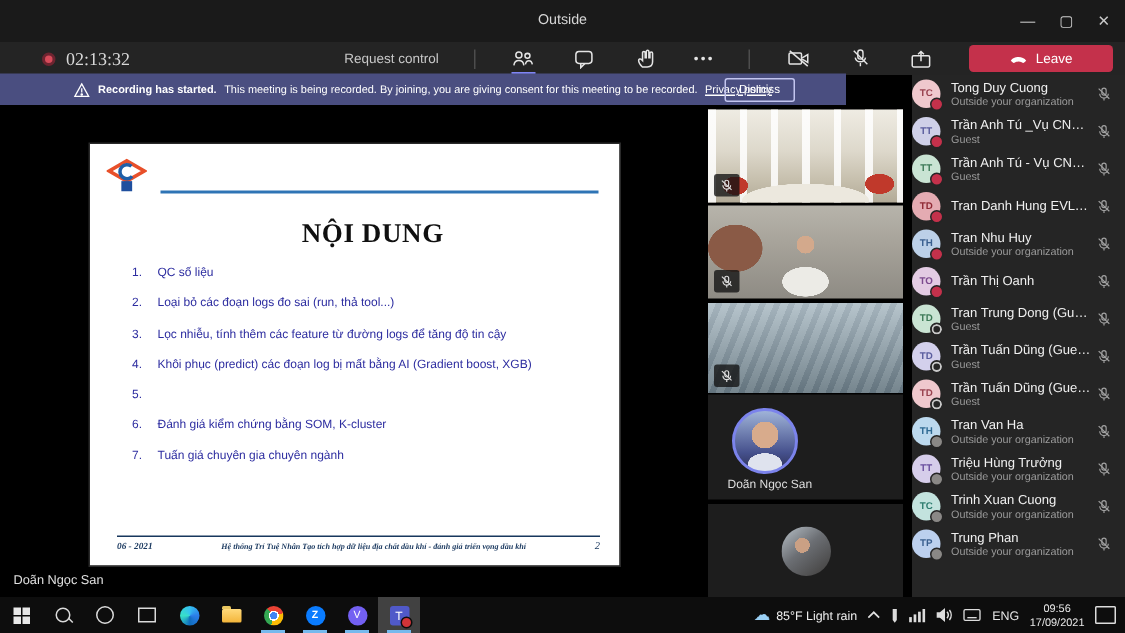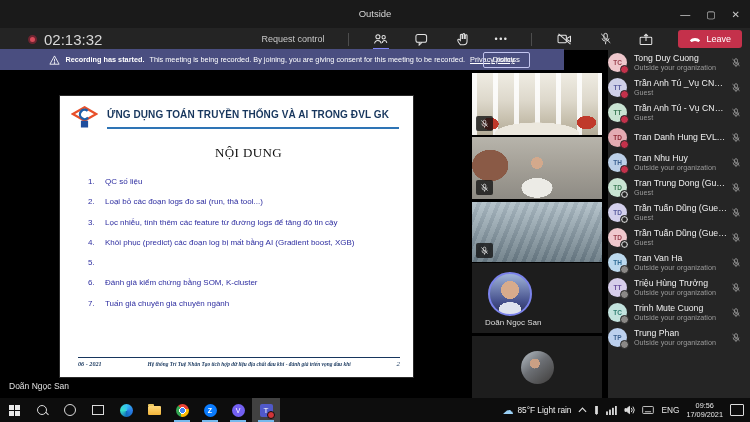--- a/index.html
+++ b/index.html
@@ -11,29 +11,29 @@
   .win-title{position:absolute;left:0;right:0;top:0;height:28px;line-height:28px;text-align:center;
              color:#d6d6d6;font-size:9.5px;}
   .win-controls{position:absolute;right:10px;top:0;height:28px;display:flex;gap:16px;align-items:center;
                 color:#c9c9c9;font-size:10px;}
   .win-controls span{cursor:default;}
 
   
   .controlbar{position:absolute;left:0;top:28px;width:750px;height:22px;background:#242424;}
   .rec-timer{position:absolute;left:28px;top:0;height:22px;display:flex;align-items:center;gap:7px;}
   .rec-dot{width:9px;height:9px;border-radius:50%;background:#d74b5a;border:2px solid #6e2430;box-sizing:border-box;}
-  .timer{color:#d8d8d8;font-size:15px;}
+  .timer{color:#d8d8d8;font-size:12px;font-family:Liberation Serif, serif;}
   .cb-right{position:absolute;right:8px;top:0;height:22px;display:flex;align-items:center;gap:23px;}
   .cb-text{color:#c8c8c8;font-size:9px;}
   .cb-div{width:1px;height:13px;background:#4d4d4d;}
   .cb-icon{position:relative;width:18px;height:18px;display:flex;align-items:center;justify-content:center;color:#e4e4e4;}
   .cb-icon.active::after{content:'';position:absolute;left:1px;right:1px;bottom:-2px;height:2px;background:#7f85f5;}
   .dots{color:#e4e4e4;font-size:9px;letter-spacing:1.5px;}
   .leave-btn{display:flex;align-items:center;gap:5px;background:#c4314b;color:#fff;font-size:9px;
-             padding:4px 11px;border-radius:3px;}
+             padding:4px 27px;border-radius:3px;}
 
   
   .banner{position:absolute;left:0;top:49px;width:564px;height:21px;background:#4a4e80;
           display:flex;color:#fff;}
   .banner-inner{margin:0 auto;display:flex;align-items:center;gap:5px;font-size:7.3px;white-space:nowrap;}
   .banner b{font-size:7.3px;}
   .banner a{color:#fff;text-decoration:underline;}
   .dismiss-btn{position:absolute;right:34px;top:3px;height:14px;line-height:13px;padding:0 9px;
                border:1px solid #c3c5ef;border-radius:2px;color:#fff;font-size:7.8px;background:transparent;}
 
@@ -41,21 +41,21 @@
   .stage{position:absolute;left:0;top:70px;width:608px;height:328px;background:#000;}
   .presenter-label{position:absolute;left:9px;bottom:7px;color:#e0e0e0;font-size:8.5px;}
 
   
   .slide{position:absolute;left:60px;top:26px;width:353px;height:281px;background:#fff;outline:1px solid #2a2a2a;}
   .slide-logo{position:absolute;left:11px;top:9px;width:27px;height:27px;}
   .slide-title{position:absolute;left:47px;top:13px;width:298px;font-size:10px;font-weight:bold;color:#17365d;
                letter-spacing:.1px;white-space:nowrap;}
   .slide-title-rule{position:absolute;left:47px;top:31px;width:292px;height:2px;background:#2e74b5;}
   .slide-heading{position:absolute;left:0;right:0;top:49px;text-align:center;
-                 font-family:"Liberation Serif",serif;font-size:13px;font-weight:normal;color:#101010;letter-spacing:.4px;padding-left:24px;}
+                 font-family:"Liberation Serif",serif;font-size:18px;font-weight:bold;color:#101010;letter-spacing:.4px;padding-left:24px;}
   .slide-list{position:absolute;left:28px;top:82px;right:6px;}
   .s-item{display:flex;margin-bottom:11.5px;color:#2d2da0;font-size:8px;line-height:1.1;}
   .s-num{width:17px;flex:none;}
   .slide-footer{position:absolute;left:18px;right:13px;bottom:9px;border-top:1px solid #17365d;padding-top:2px;
                 display:flex;align-items:baseline;color:#17365d;
                 font-family:"Liberation Serif",serif;font-style:italic;}
   .sf-left{font-size:6.2px;font-weight:bold;flex:none;}
   .sf-center{flex:1;text-align:center;font-size:5.4px;font-weight:bold;padding:0 6px;white-space:nowrap;overflow:hidden;}
   .sf-page{font-size:7px;flex:none;}
 
@@ -242,21 +242,20 @@
   </div>
 
   <div class="stage">
 
     <div class="slide">
       <svg class="slide-logo" viewBox="0 0 30 30">
         <polygon points="15,2.5 28,10 15,17.5 2,10" fill="none" stroke="#e8502a" stroke-width="2.6"></polygon>
         <path d="M18.5 6.5a5.2 5.2 0 10.5 7.5" fill="none" stroke="#1f5fa8" stroke-width="2.6"></path>
         <rect x="11" y="17.5" width="8" height="7.5" fill="#1f4f9e"></rect>
       </svg>
-      <div class="slide-title">ỨNG DỤNG TOÁN TRUYỀN THỐNG VÀ AI TRONG ĐVL GK</div>
       <div class="slide-title-rule"></div>
       <div class="slide-heading">NỘI DUNG</div>
       <div class="slide-list">
           <div class="s-item">
             <span class="s-num">1.</span>
             <span class="s-txt">QC số liệu</span>
           </div>
           <div class="s-item">
             <span class="s-num">2.</span>
             <span class="s-txt">Loại bỏ các đoạn logs đo sai (run, thả tool...)</span>
@@ -406,20 +405,36 @@
           </span>
           <span class="p-mic">
             <svg width="10" height="10" viewBox="0 0 14 14" fill="none" stroke="currentColor" stroke-width="1.1">
               <rect x="5" y="1" width="4" height="6.5" rx="2"></rect>
               <path d="M3 6.3a4 4 0 008 0M7 10v2.7"></path>
               <line x1="2" y1="1.5" x2="12" y2="11"></line>
             </svg>
           </span>
         </div>
         <div class="p-row">
+          <span class="p-avatar" style="background: rgb(227, 203, 227); color: rgb(125, 75, 143);">
+            <span>TO</span>
+            <i class="p-dot busy"></i>
+          </span>
+          <span class="p-text">
+            <span class="p-name">Trần Thị Oanh</span>
+          </span>
+          <span class="p-mic">
+            <svg width="10" height="10" viewBox="0 0 14 14" fill="none" stroke="currentColor" stroke-width="1.1">
+              <rect x="5" y="1" width="4" height="6.5" rx="2"></rect>
+              <path d="M3 6.3a4 4 0 008 0M7 10v2.7"></path>
+              <line x1="2" y1="1.5" x2="12" y2="11"></line>
+            </svg>
+          </span>
+        </div>
+        <div class="p-row">
           <span class="p-avatar" style="background: rgb(201, 228, 211); color: rgb(61, 122, 87);">
             <span>TD</span>
             <i class="p-dot offline"></i>
           </span>
           <span class="p-text">
             <span class="p-name">Tran Trung Dong (Guest)</span>
             <span class="p-sub">Guest</span>
           </span>
           <span class="p-mic">
             <svg width="10" height="10" viewBox="0 0 14 14" fill="none" stroke="currentColor" stroke-width="1.1">
@@ -496,21 +511,21 @@
               <line x1="2" y1="1.5" x2="12" y2="11"></line>
             </svg>
           </span>
         </div>
         <div class="p-row">
           <span class="p-avatar" style="background: rgb(195, 227, 222); color: rgb(47, 125, 112);">
             <span>TC</span>
             <i class="p-dot unknown"></i>
           </span>
           <span class="p-text">
-            <span class="p-name">Trinh Mute Cuong</span>
+            <span class="p-name">Trinh Xuan Cuong</span>
             <span class="p-sub">Outside your organization</span>
           </span>
           <span class="p-mic">
             <svg width="10" height="10" viewBox="0 0 14 14" fill="none" stroke="currentColor" stroke-width="1.1">
               <rect x="5" y="1" width="4" height="6.5" rx="2"></rect>
               <path d="M3 6.3a4 4 0 008 0M7 10v2.7"></path>
               <line x1="2" y1="1.5" x2="12" y2="11"></line>
             </svg>
           </span>
         </div>

